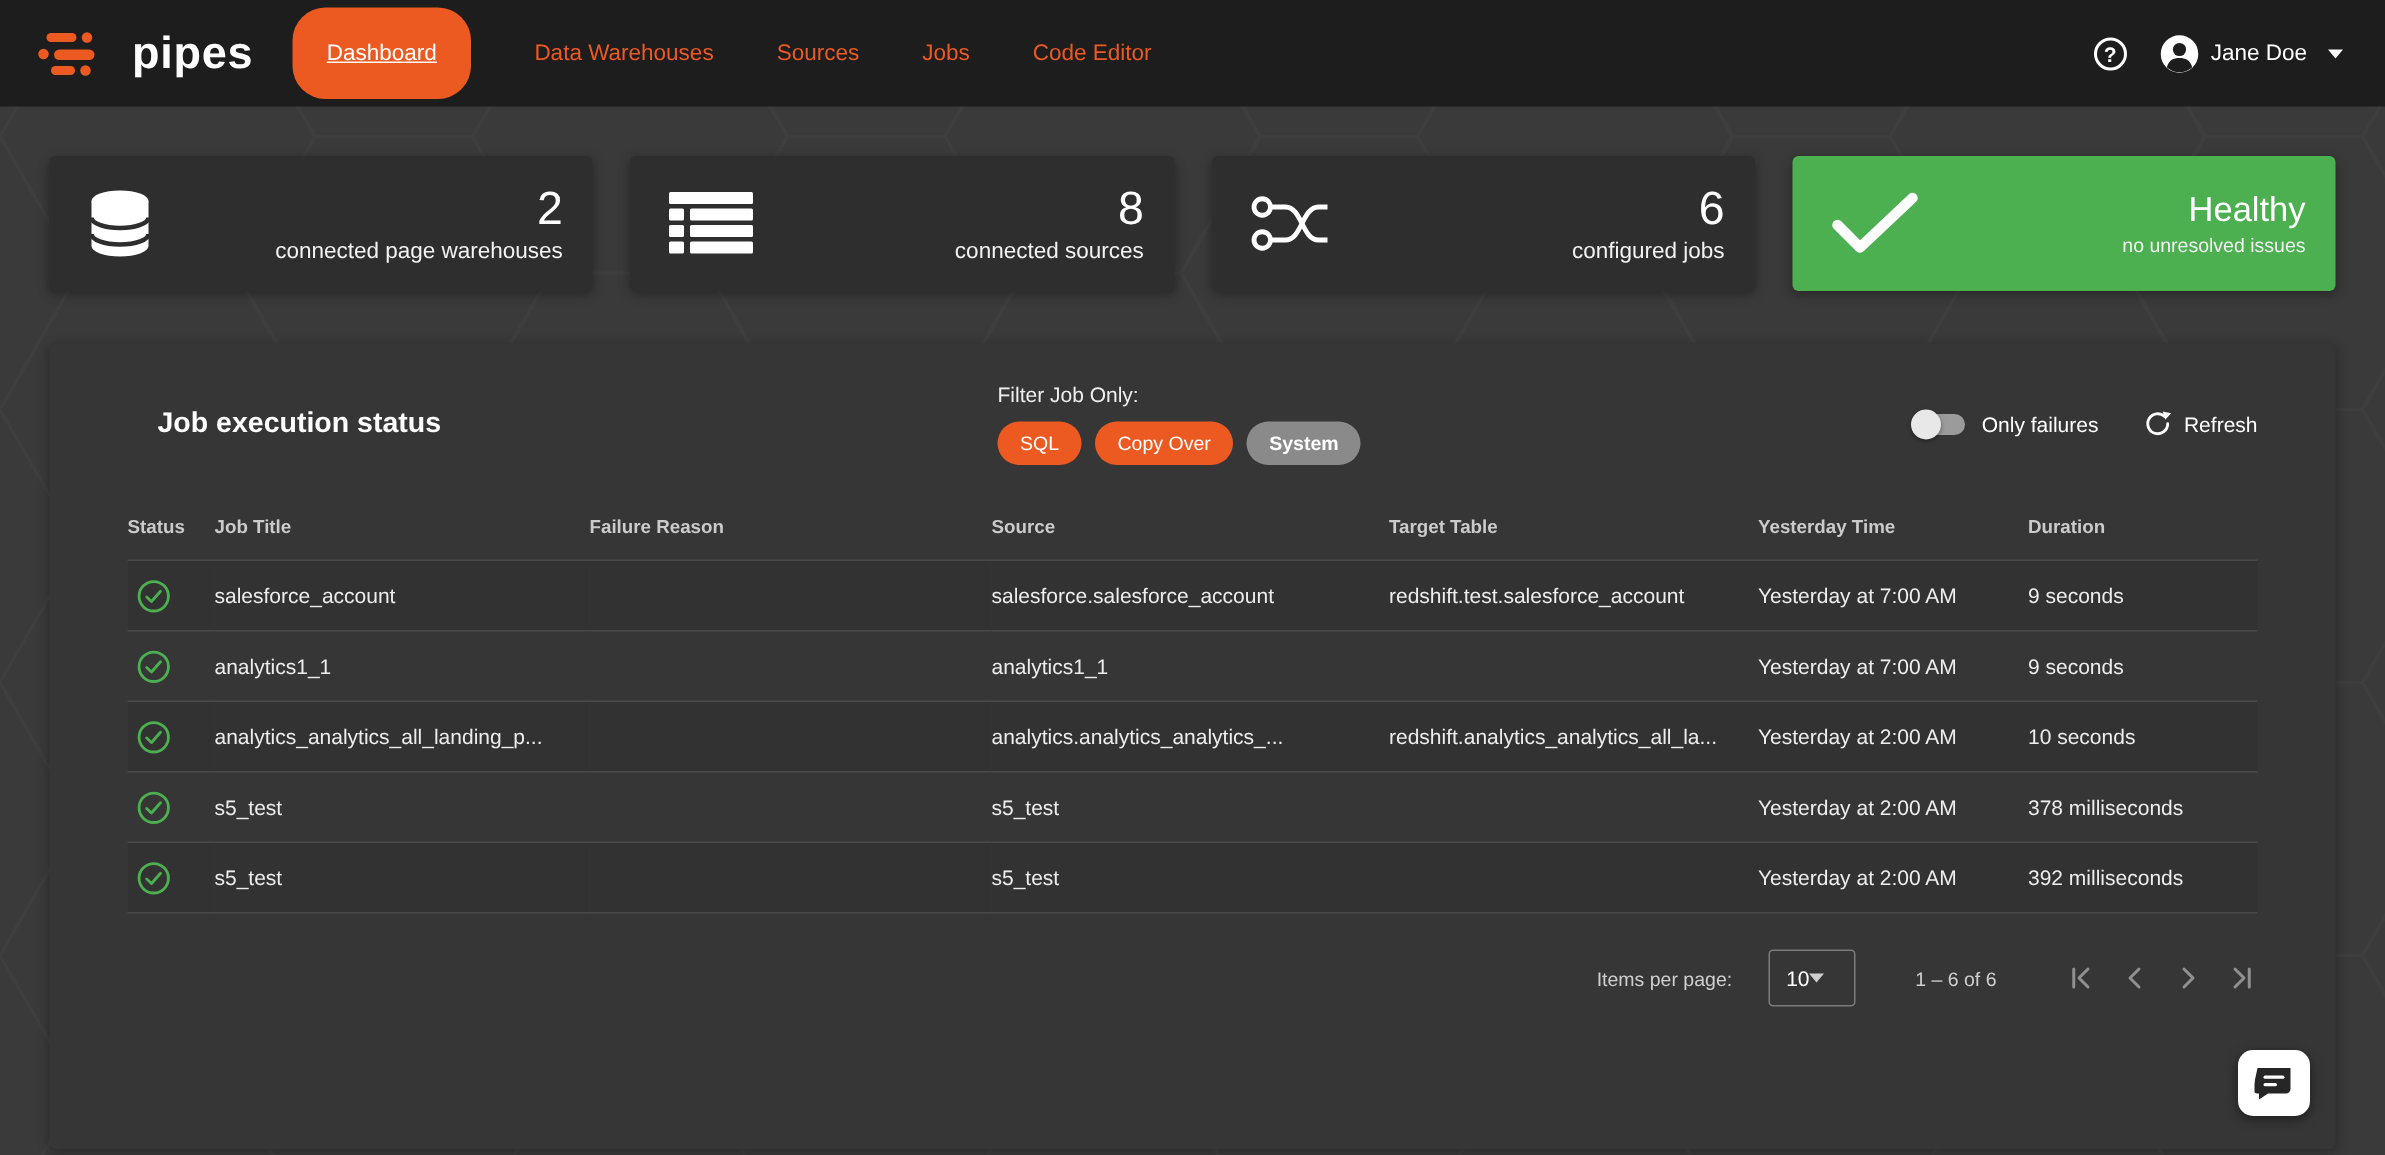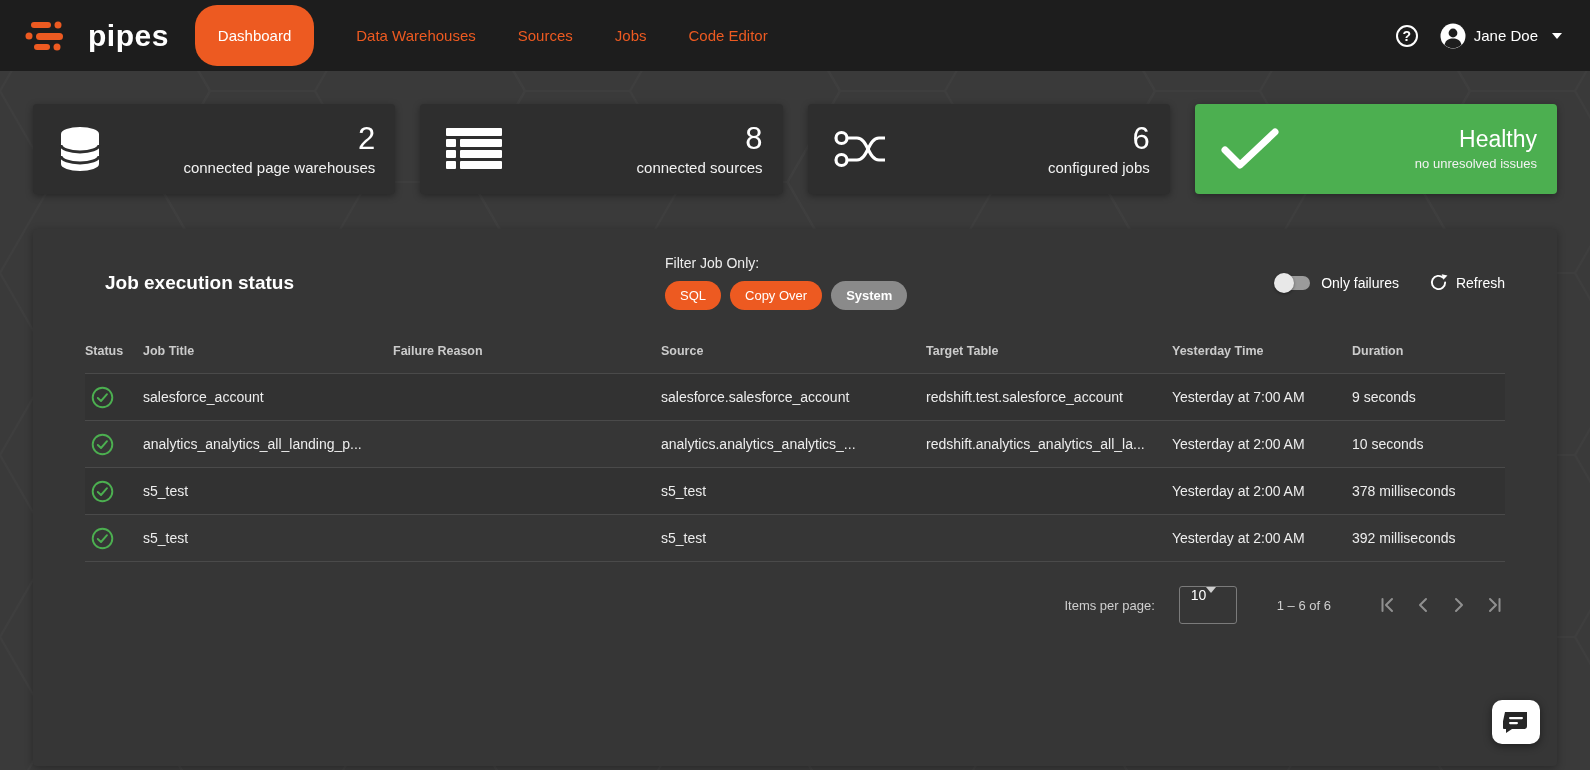--- a/index.html
+++ b/index.html
@@ -16,21 +16,21 @@
   }
   .bg-pattern{position:absolute;inset:0;z-index:0;}
   .app{position:relative;z-index:1;}
 
   
   .topbar{height:71px;background:#1d1d1d;display:flex;align-items:center;padding:0 28px 0 24px;}
   .brand{display:flex;align-items:center;gap:10px;cursor:pointer;}
   .brand-text{font-size:30px;font-weight:600;letter-spacing:.5px;line-height:1;}
   .nav{display:flex;align-items:center;gap:42px;margin-left:26px;}
   .nav-item{color:var(--color-accent);font-size:15px;text-decoration:none;cursor:pointer;}
-  .nav-item.active{background:var(--color-accent);color:#fff;padding:22px 23px;border-radius:22px;}
+  .nav-item.active{background:var(--color-accent);color:#fff;padding:22px 23px;border-radius:22px;text-decoration:underline;}
   .topbar-right{margin-left:auto;display:flex;align-items:center;gap:22px;}
   .help{width:22px;height:22px;border:2px solid #fff;border-radius:50%;display:flex;align-items:center;justify-content:center;font-size:14px;font-weight:700;cursor:pointer;}
   .user{display:flex;align-items:center;gap:8px;font-size:15px;cursor:pointer;}
   .caret{width:0;height:0;border-left:5px solid transparent;border-right:5px solid transparent;border-top:6px solid #fff;margin-left:6px;}
 
   
   .stats{display:flex;gap:25px;padding:33px 33px 0;}
   .card{flex:1;height:90px;background:#2e2e2e;border-radius:4px;display:flex;align-items:center;
         padding:0 20px 0 26px;box-shadow:0 2px 7px rgba(0,0,0,.35);cursor:pointer;}
   .card-text{margin-left:auto;text-align:right;}
@@ -60,21 +60,21 @@
   th{text-align:left;font-size:12.5px;color:#cbcbcb;font-weight:700;padding:12px 8px 15px 0;}
   tbody tr{border-top:1px solid #4a4a4a;}
   tbody tr:last-child{border-bottom:1px solid #4a4a4a;}
   tbody tr:nth-child(odd){background:rgba(0,0,0,.06);}
   td{font-size:14px;color:#ededed;height:47px;padding:0 8px 0 0;white-space:nowrap;overflow:hidden;}
   td.c-status{padding-left:6px;}
   .status-ok svg{display:block;}
 
   
   .pagination{display:flex;align-items:center;justify-content:flex-end;gap:24px;margin-top:24px;color:#cfcfcf;font-size:13px;}
-  .select{width:58px;height:38px;border:1px solid #7b7b7b;border-radius:3px;display:flex;
+  .select{width:58px;height:38px;border:1px solid #7b7b7b;border-radius:3px;display:flex;align-items:center;
           justify-content:space-between;padding:0 20px 0 11px;color:#fff;font-size:14px;cursor:pointer;background:transparent;}
   .select-caret{width:0;height:0;border-left:5px solid transparent;border-right:5px solid transparent;border-top:6px solid #cfcfcf;}
   .range{margin-left:16px;}
   .pager{display:flex;gap:16px;align-items:center;margin-left:22px;}
   .pager span{cursor:pointer;display:flex;}
 
   
   .chat-launcher{position:absolute;right:50px;bottom:22px;width:48px;height:44px;background:#fff;border-radius:10px;
                  display:flex;align-items:center;justify-content:center;box-shadow:0 2px 8px rgba(0,0,0,.45);cursor:pointer;z-index:5;}
 </style>
@@ -251,20 +251,36 @@
         <svg width="23" height="23" viewBox="0 0 23 23">
           <circle cx="11.5" cy="11.5" r="9.8" fill="none" stroke="#4caf50" stroke-width="1.9"></circle>
           <polyline points="6.8,12 10,15 16,8.2" fill="none" stroke="#4caf50" stroke-width="1.9" stroke-linecap="round" stroke-linejoin="round"></polyline>
         </svg>
       </span>
     </td>
     <td>salesforce_account</td>
     <td></td>
     <td>salesforce.salesforce_account</td>
     <td>redshift.test.salesforce_account</td>
+    <td>Yesterday at 7:00 AM</td>
+    <td>9 seconds</td>
+  </tr>
+          <tr>
+    <td class="c-status">
+      <span class="status-ok">
+        <svg width="23" height="23" viewBox="0 0 23 23">
+          <circle cx="11.5" cy="11.5" r="9.8" fill="none" stroke="#4caf50" stroke-width="1.9"></circle>
+          <polyline points="6.8,12 10,15 16,8.2" fill="none" stroke="#4caf50" stroke-width="1.9" stroke-linecap="round" stroke-linejoin="round"></polyline>
+        </svg>
+      </span>
+    </td>
+    <td>analytics1_1</td>
+    <td></td>
+    <td>analytics1_1</td>
+    <td></td>
     <td>Yesterday at 7:00 AM</td>
     <td>9 seconds</td>
   </tr>
           <tr>
     <td class="c-status">
       <span class="status-ok">
         <svg width="23" height="23" viewBox="0 0 23 23">
           <circle cx="11.5" cy="11.5" r="9.8" fill="none" stroke="#4caf50" stroke-width="1.9"></circle>
           <polyline points="6.8,12 10,15 16,8.2" fill="none" stroke="#4caf50" stroke-width="1.9" stroke-linecap="round" stroke-linejoin="round"></polyline>
         </svg>

